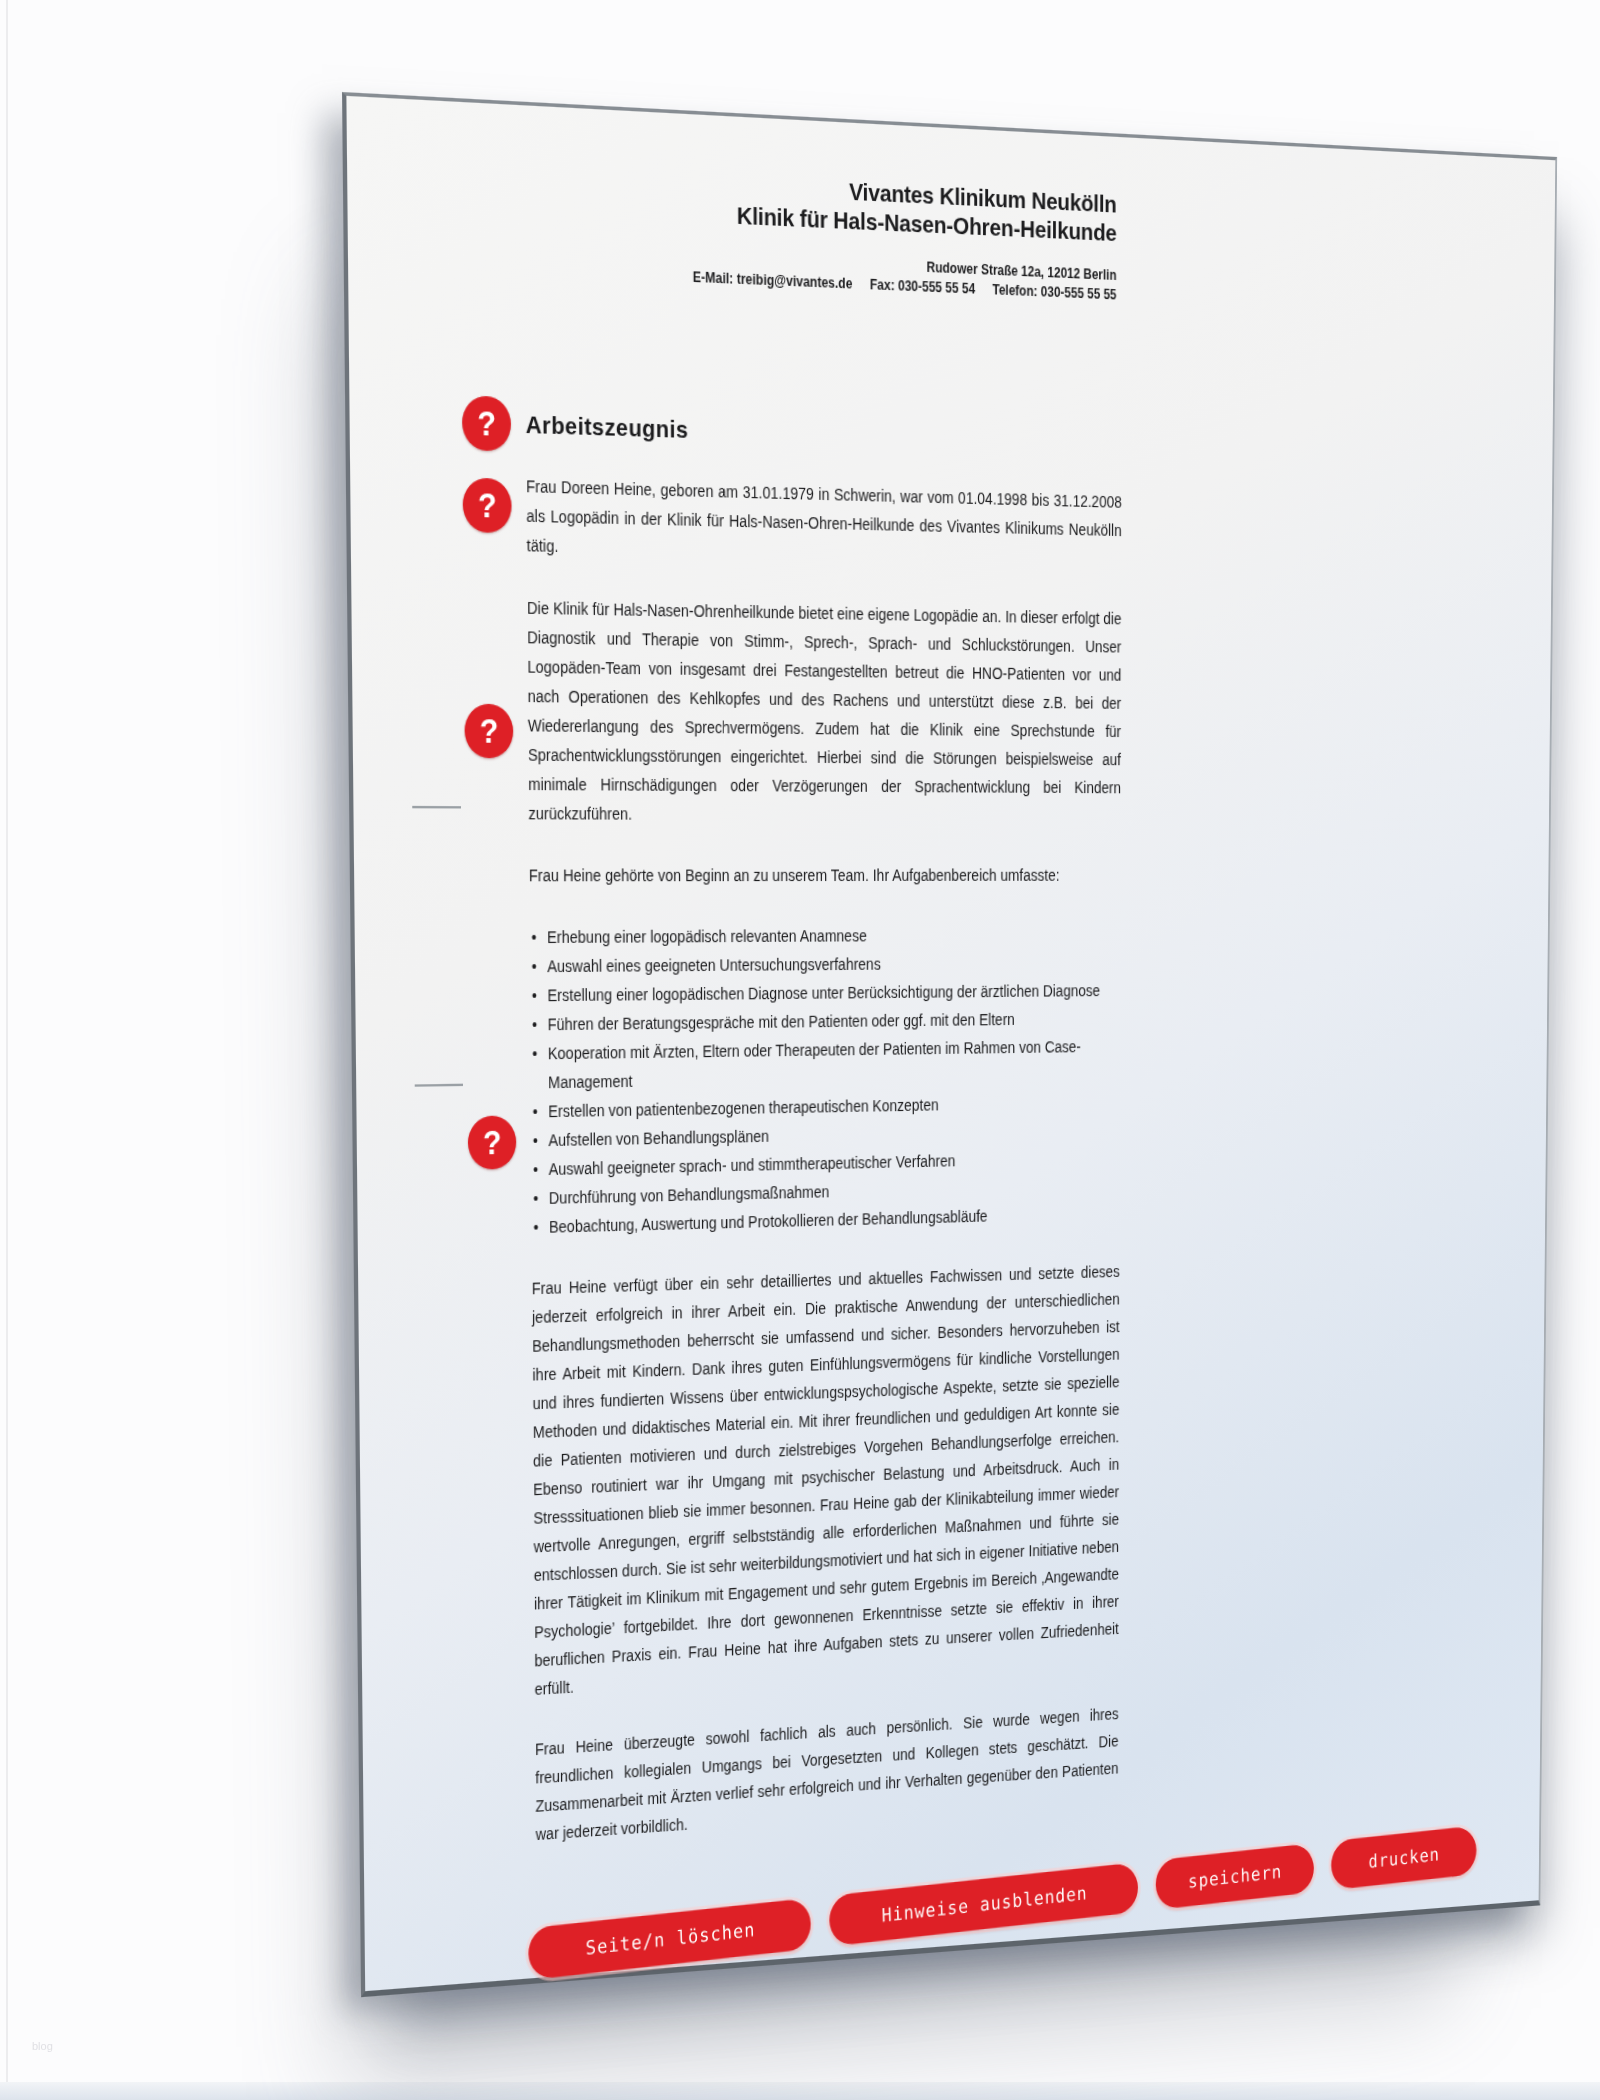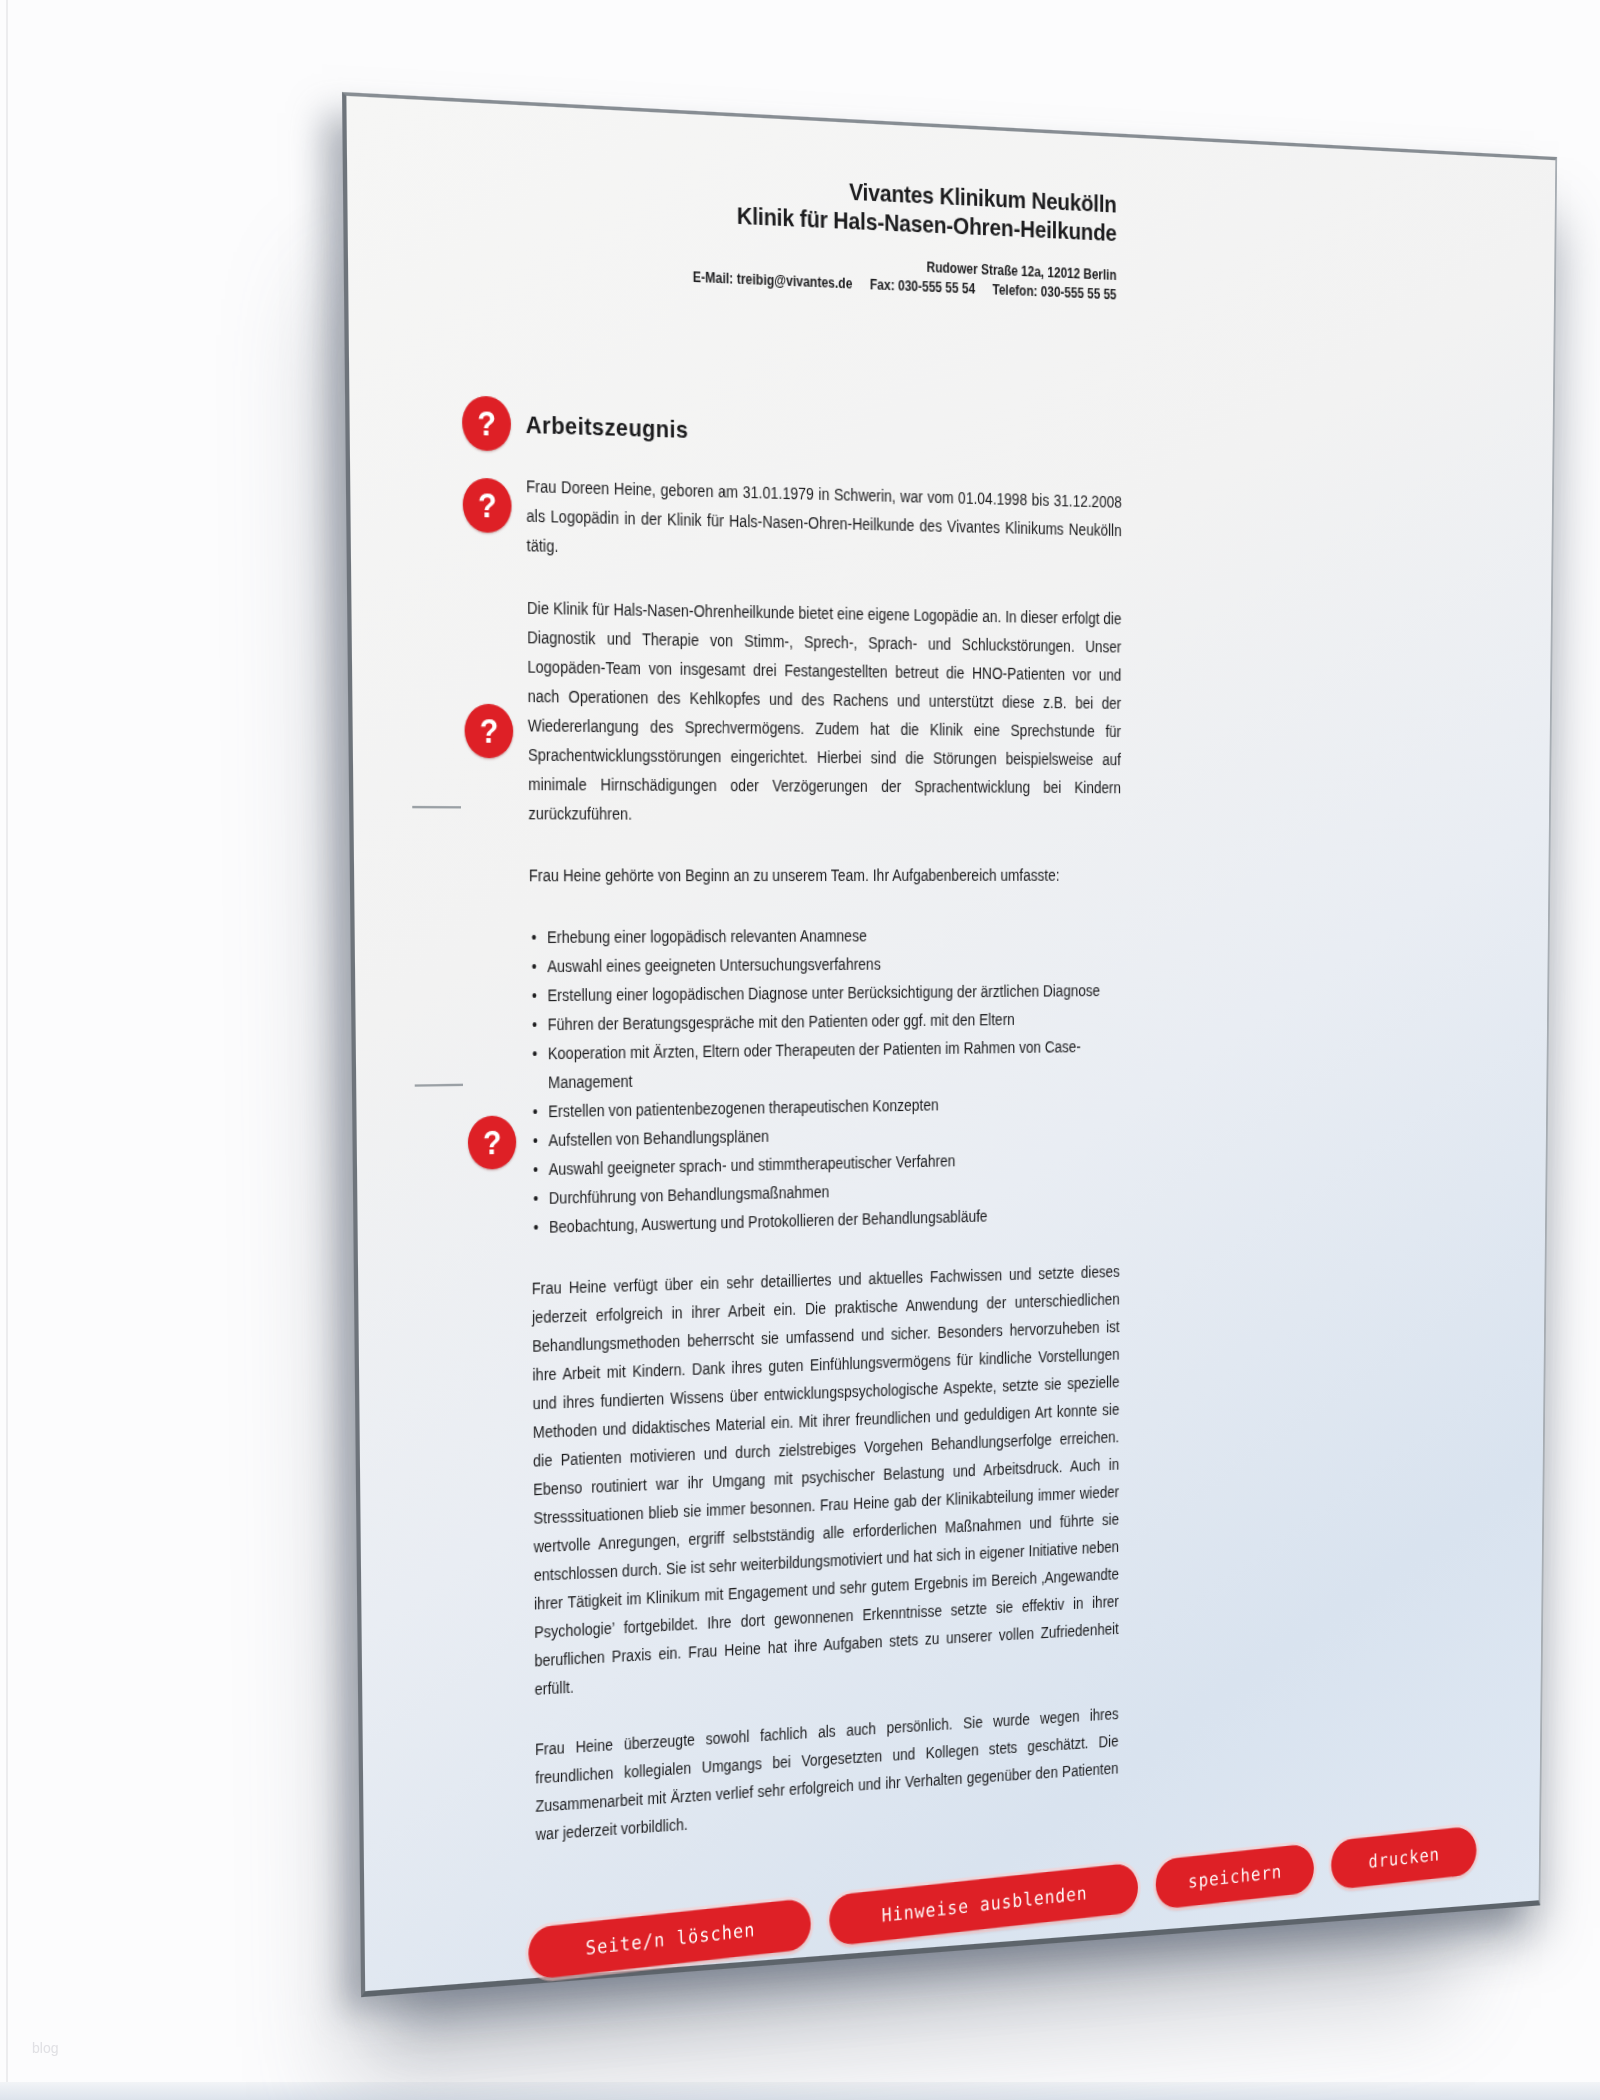--- a/index.html
+++ b/index.html
@@ -8,21 +8,21 @@
     position:relative;
     width:1600px;height:2100px;
     overflow:hidden;
     background:#fcfcfd;
     font-family:"Liberation Sans", sans-serif;
     color:#1c1c1e;
   }
   .left-line{position:absolute;left:6px;top:0;width:2px;height:100%;background:#ececee;}
   .bottom-band{position:absolute;left:0;right:0;top:2082px;height:18px;
     background:linear-gradient(180deg,#f2f4f7,#dde3ec);}
-  .watermark{position:absolute;left:32px;top:2040px;font-size:14px;color:#e0e0e4;}
+  .watermark{position:absolute;left:32px;top:2040px;font-size:11px;color:#e0e0e4;}
 
   
   .sheet{
     position:absolute;left:0;top:0;
     width:1220px;height:1620px;
     box-sizing:border-box;
     transform-origin:0 0;
     background:
       linear-gradient(150deg,#f6f6f5 0%,#f2f2f2 34%,#e9edf3 56%,#d9e3ef 82%,#dfe8f3 100%);
     border-left:4px solid #6e747b;

